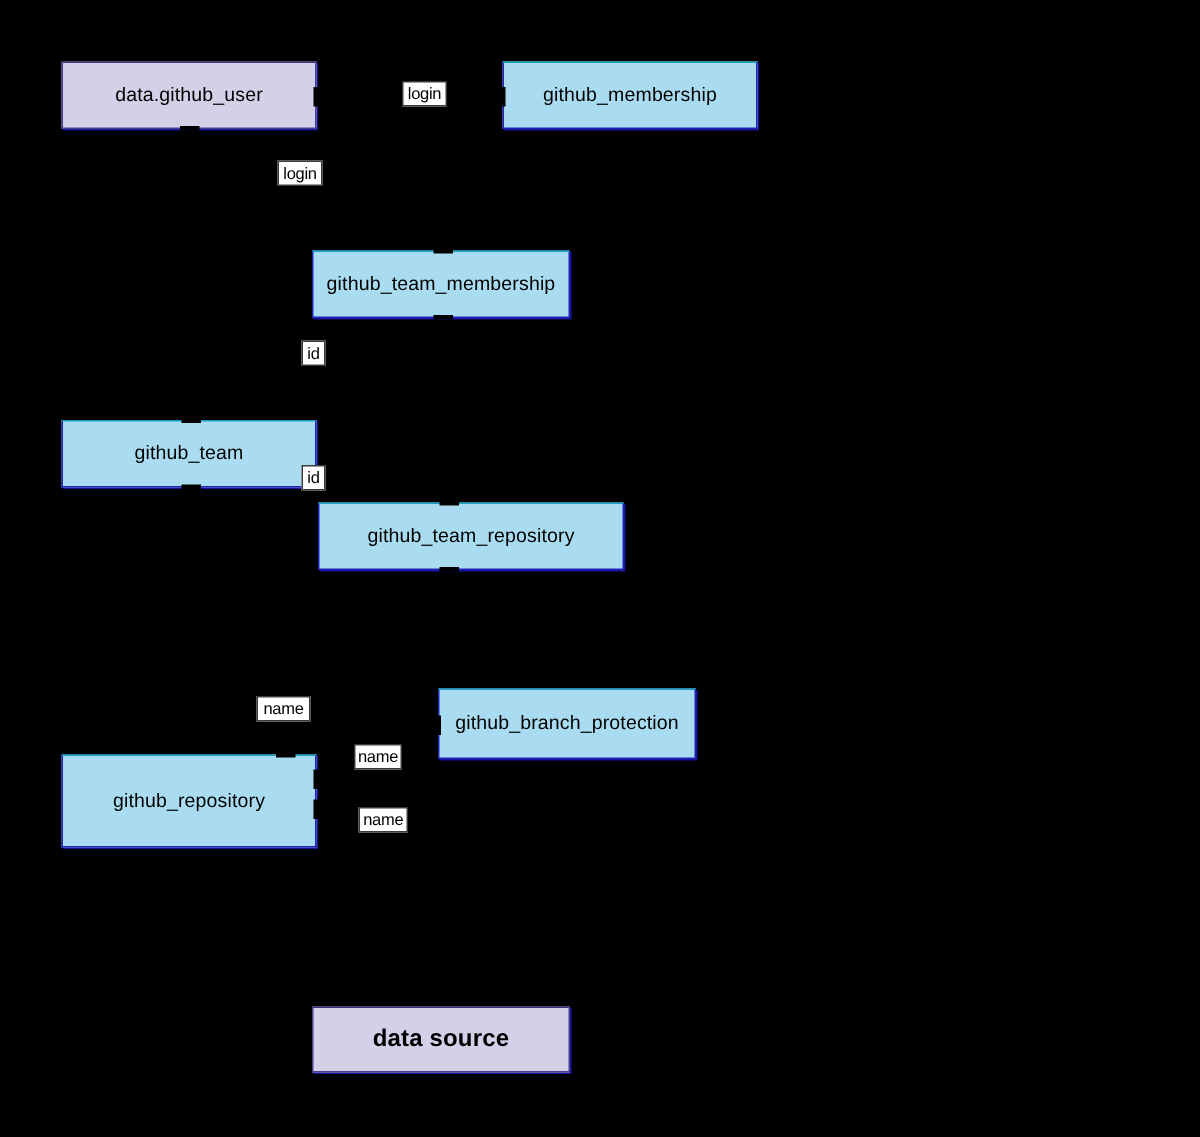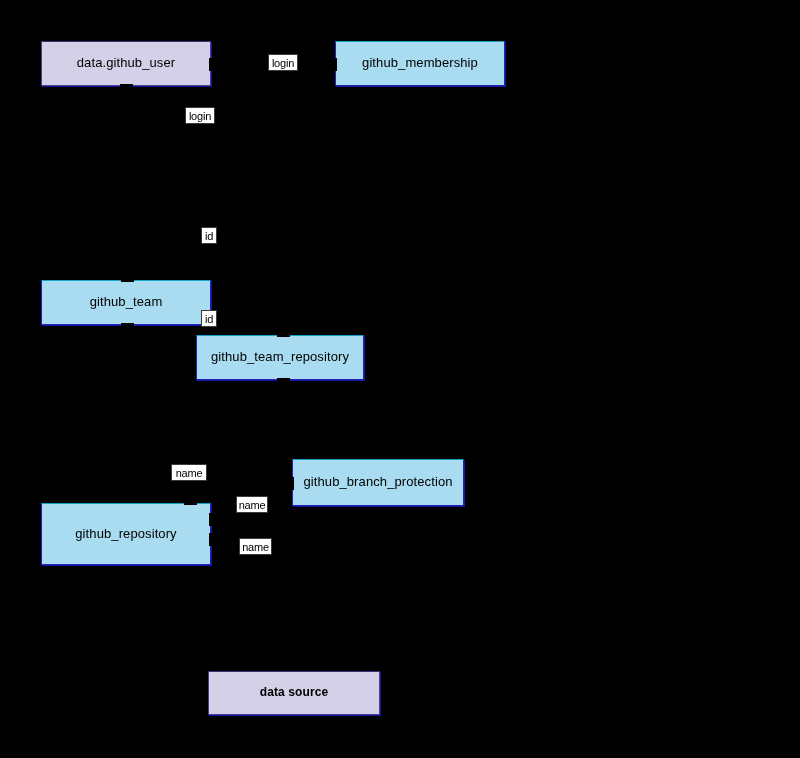--- a/index.html
+++ b/index.html
@@ -44,21 +44,21 @@
     background: #d4d0e8;
     border-color: #4a3f8f;
     border-top-color: #3b2f7a;
   }
   .node .node-label {
     pointer-events: none;
     padding: 0 4px;
   }
   .node.legend .node-label {
     font-weight: bold;
-    font-size: 12px;
+    font-size: 16px;
   }
 
   
   .edge-label {
     position: absolute;
     box-sizing: border-box;
     background: #ffffff;
     border: 1px solid #3a3a3a;
     color: #000000;
     font-size: 11px;
@@ -115,28 +115,33 @@
     <span class="node-label">data.github_user</span>
     <span class="nub nub-right" style="right:-2px; top:16px;"></span>
     <span class="nub nub-bottom" style="left:78px; bottom:-2px;"></span>
   </div>
 
   <div class="node resource" style="left:335px; top:41px; width:170px; height:45px;">
     <span class="node-label">github_membership</span>
     <span class="nub nub-left" style="left:-2px; top:16px;"></span>
   </div>
 
+  <div class="node resource" style="left:208px; top:167px; width:172px; height:45px;">
+    <span class="node-label">github_team_membership</span>
+    <span class="nub nub-top" style="left:80px; top:-2px;"></span>
+    <span class="nub nub-bottom" style="left:80px; bottom:-2px;"></span>
+  </div>
 
   <div class="node resource" style="left:41px; top:251px; width:170px; height:45px;margin-top:29px;">
     <span class="node-label">github_team</span>
     <span class="nub nub-top" style="left:79px; top:-2px;"></span>
     <span class="nub nub-bottom" style="left:79px; bottom:-2px;"></span>
   </div>
 
-  <div class="node resource" style="left:196px; top:335px; width:168px; height:45px;text-align:right;">
+  <div class="node resource" style="left:212px; top:335px; width:204px; height:45px;text-align:right;">
     <span class="node-label">github_team_repository</span>
     <span class="nub nub-top" style="left:80px; top:-2px;"></span>
     <span class="nub nub-bottom" style="left:80px; bottom:-2px;"></span>
   </div>
 
   <div class="node resource" style="left:41px; top:503px; width:170px; height:62px;">
     <span class="node-label">github_repository</span>
     <span class="nub nub-top" style="left:142px; top:-2px;"></span>
     <span class="nub nub-right" style="right:-2px; top:9px;"></span>
     <span class="nub nub-right" style="right:-2px; top:29px;"></span>

